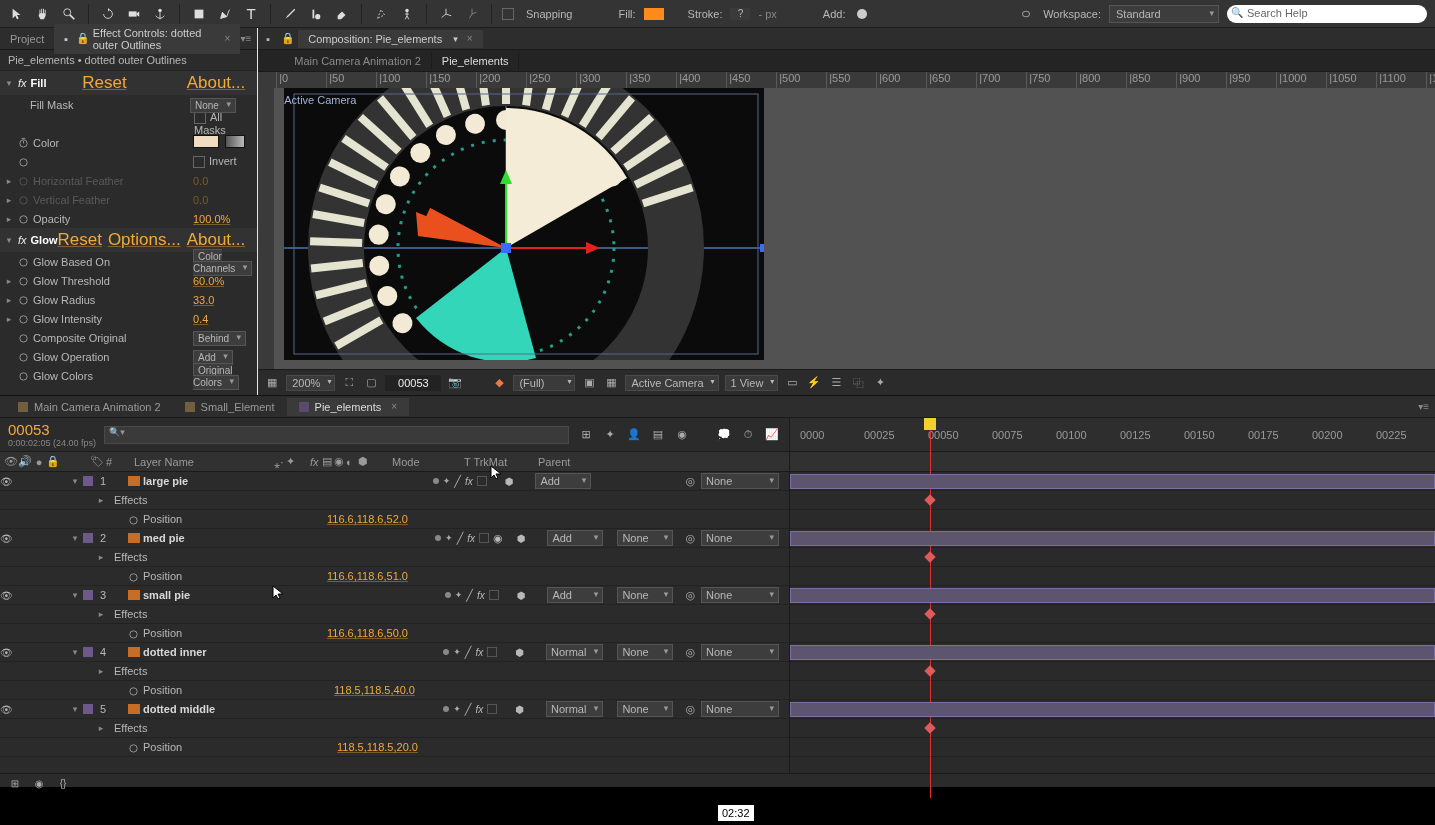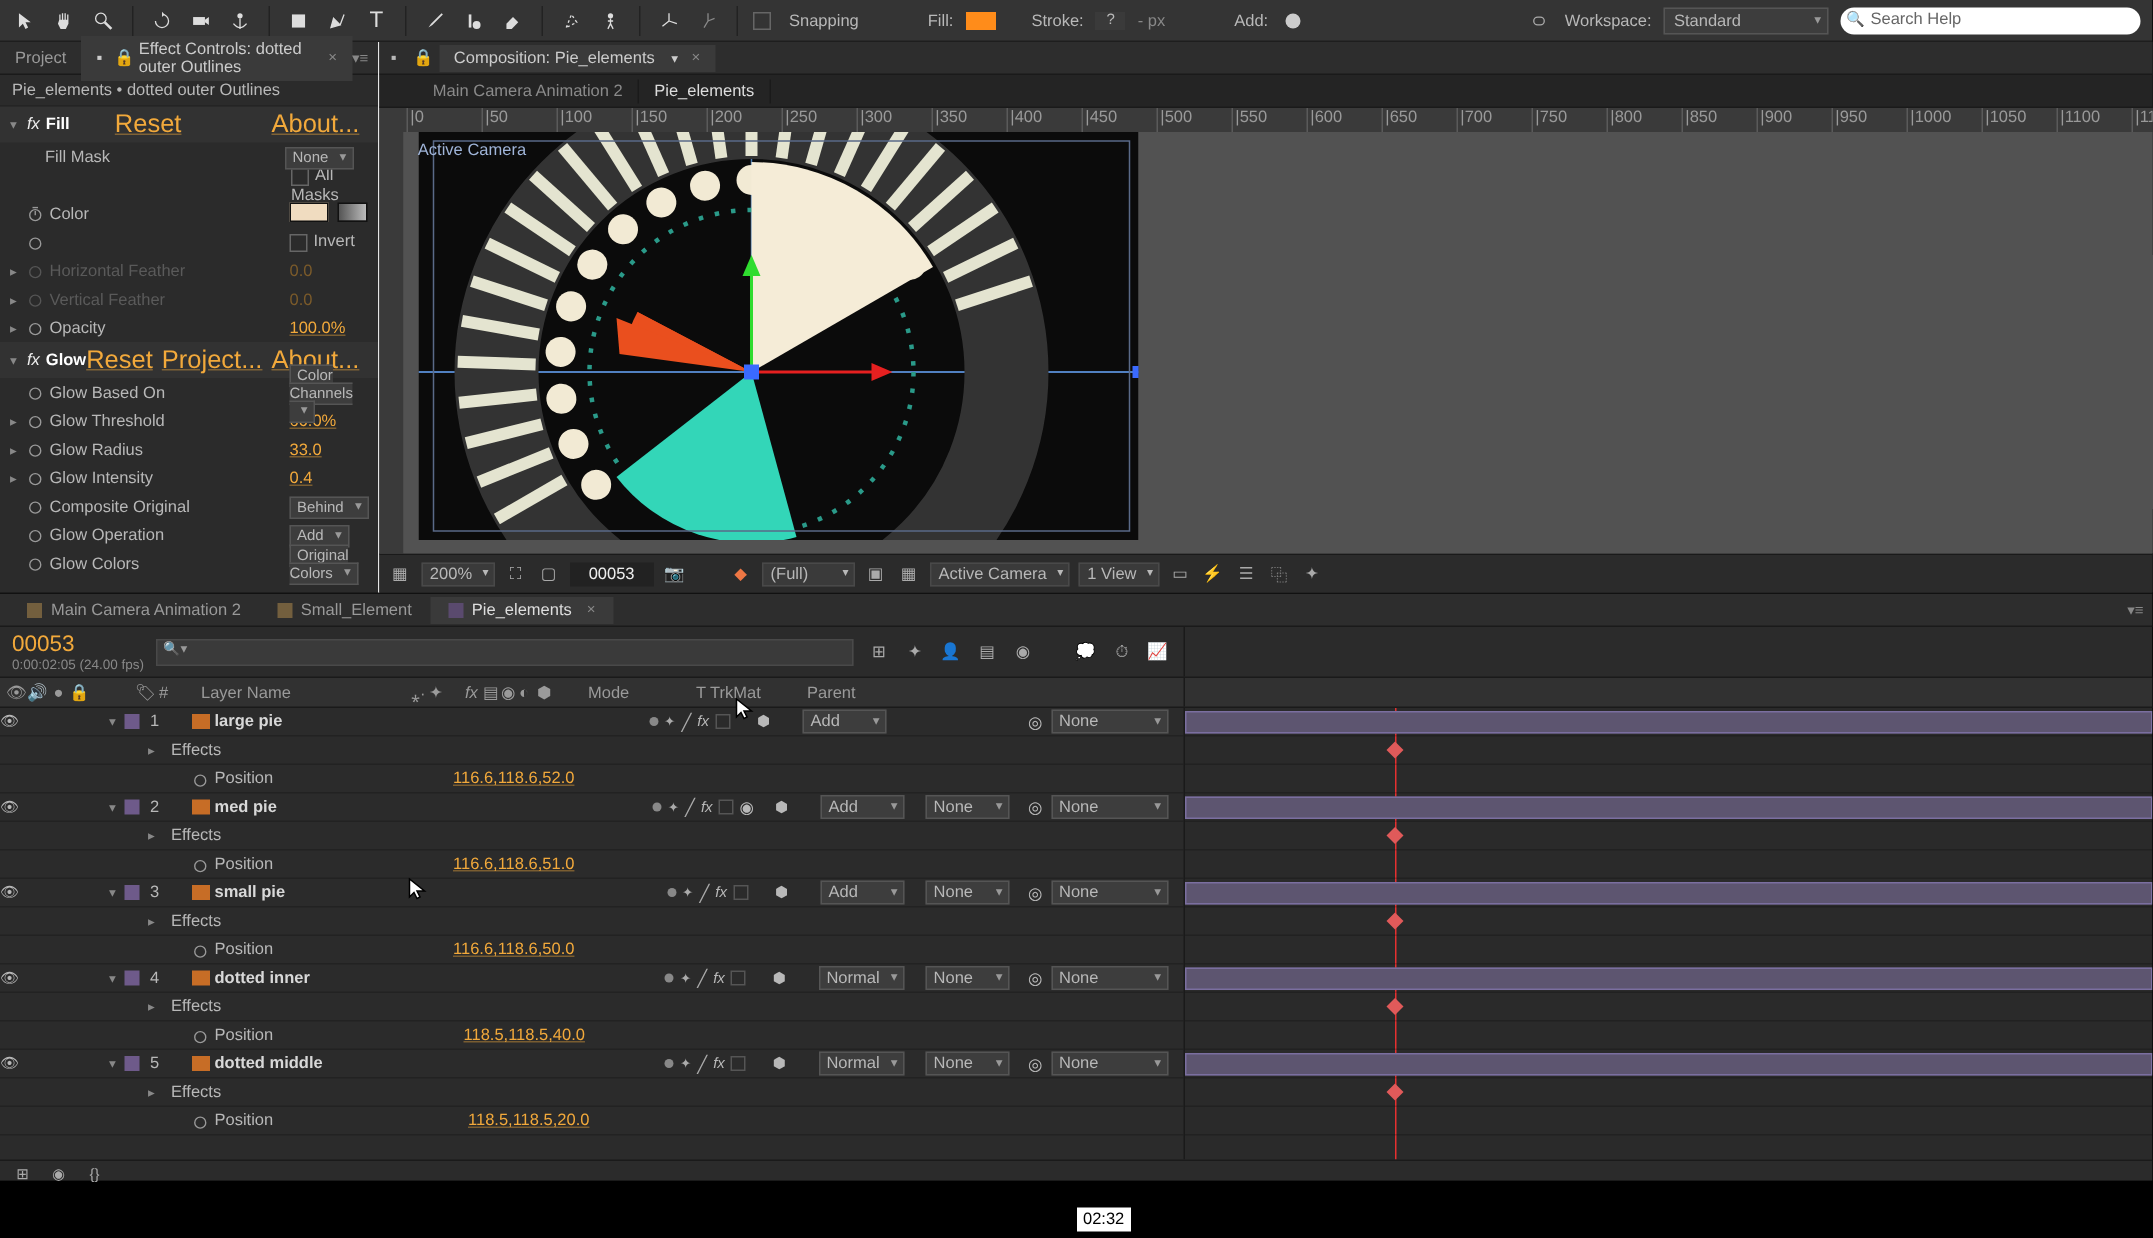--- a/index.html
+++ b/index.html
@@ -103,21 +103,21 @@
   .eye { width: 12px; text-align: center; font-size: 10px; }
   .sq { width: 10px; height: 10px; background: #6e5a8a; margin: 0 3px; }
   .layer-num { width: 14px; text-align: center; font-size: 11px; }
   .layer-type-ic { width: 12px; height: 10px; background: #c76d26; margin-right: 3px; }
   .layer-name { font-weight: bold; color: #d8d8d8; font-size: 11px; }
   .mode-dd { min-width: 56px; font-size: 11px; }
   .parent-dd { min-width: 56px; font-size: 11px; }
   .switch-dot { width: 6px; height: 6px; border-radius:50%; background:#888; }
   .switch-star { font-size:9px; color:#aaa; }
   .sw-box { width: 10px; height: 10px; border: 1px solid #555; }
-  .pos-val { color: #f2a93b; text-decoration: underline; text-decoration-color: rgba(242,169,59,0.4); font-size: 11px; padding-left: 4px; }
+  .pos-val { color: #f2a93b; text-decoration: underline; text-decoration-color: rgba(242,169,59,0.4); font-size: 11px; padding-left: 4px; margin-left: 25px; }
   
   .track-row { height: 19px; border-bottom: 1px solid rgba(0,0,0,0.2); position: relative; }
   .bar { position: absolute; top: 2px; height: 15px; background: #5d5570; border: 1px solid #7b6fa0; }
   .kf { position:absolute; width:8px; height:8px; background:#e05a5a; transform:rotate(45deg); top:5px; }
   
   .footer-bar { height: 14px; background: #2b2b2b; border-top: 1px solid #1a1a1a; display: flex; gap: 6px; padding-left: 6px; }
   
   .video-bar { height: 38px; background: #000; }
   .video-time { position: absolute; left: 718px; bottom: 4px; background: #fff; color: #000; padding: 2px 4px; font-size: 11px; }
   
@@ -333,21 +333,21 @@
         <span class="prop-val"><span class="val-link">100.0%</span></span>
       </div>
 
       <div class="effect-hdr">
         <span class="prop-arrow">▾</span>
           <span class="fx">fx</span>
         <span class="name">Glow</span>
         <span style="flex:1"></span>
         <span class="link">Reset</span>
         <span style="width:6px;"></span>
-        <span class="link">Project...</span>
+        <span class="link">Options...</span>
         <span style="width:6px;"></span>
         <span class="link">About...</span>
         <span style="width:8px;"></span>
       </div>
       <div class="prop-row">
           <span class="prop-arrow"></span>
           <span class="stopwatch">
             <svg viewBox="0 0 12 12">
               <circle cx="6" cy="7" r="4" stroke="#999" fill="none"></circle>
             </svg>
@@ -591,20 +591,37 @@
       <div class="tl-header-icons">
         <span class="tool-icon">⊞</span>
         <span class="tool-icon">✦</span>
         <span class="tool-icon">👤</span>
         <span class="tool-icon">▤</span>
         <span class="tool-icon">◉</span>
         <span style="width:12px"></span>
         <span class="tool-icon">💭</span>
         <span class="tool-icon">⏱</span>
         <span class="tool-icon">📈</span>
+      </div>
+    </div>
+    <div class="tl-right-header">
+      <div class="time-ruler" id="time-ruler">
+          <span style="left: 10px;">0000</span>
+          <span style="left: 74px;">00025</span>
+          <span style="left: 138px;">00050</span>
+          <span style="left: 202px;">00075</span>
+          <span style="left: 266px;">00100</span>
+          <span style="left: 330px;">00125</span>
+          <span style="left: 394px;">00150</span>
+          <span style="left: 458px;">00175</span>
+          <span style="left: 522px;">00200</span>
+          <span style="left: 586px;">00225</span>
+        </div>
+      <div class="cti" style="left:140px;">
+        <div class="cti-head"></div>
       </div>
     </div>
   </div>
 
   <div class="tl-cols">
     <div class="tl-cols-left">
       <span style="width:4px;"></span>
       <span style="width:14px; text-align:center;">👁</span>
       <span style="width:14px; text-align:center;">🔊</span>
       <span style="width:14px; text-align:center;">●</span>

